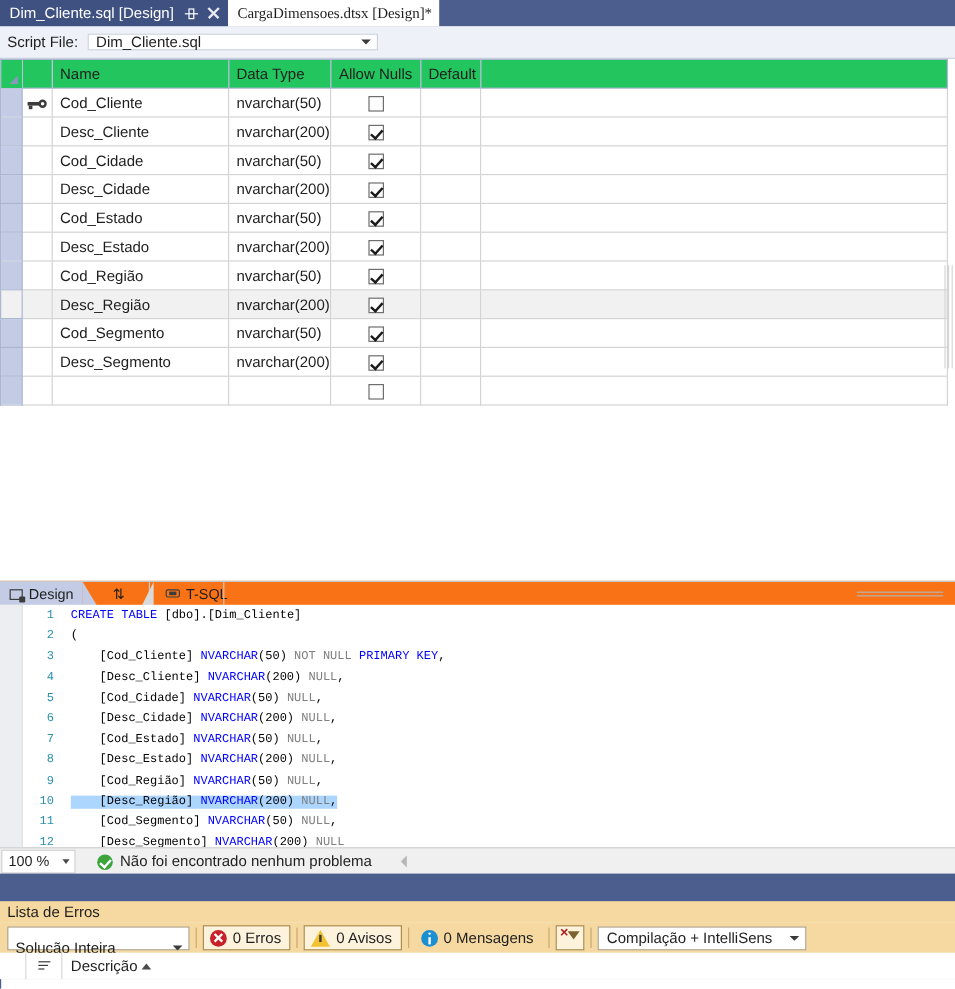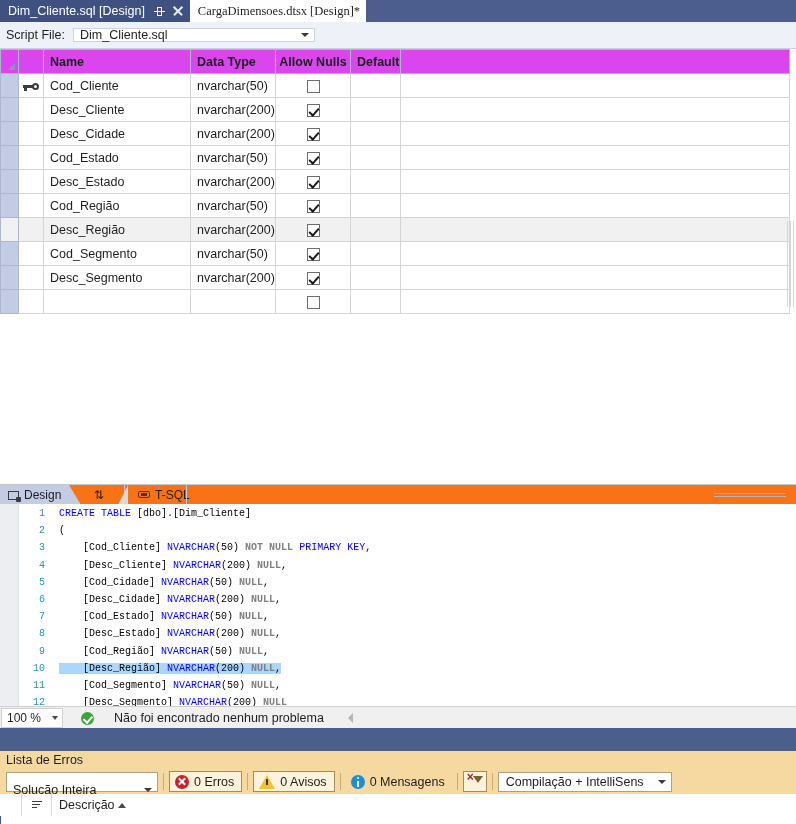--- a/index.html
+++ b/index.html
@@ -32,21 +32,21 @@
   .scriptbar .lbl{margin-left:6px;font-size:12.5px;color:#1e1e1e;}
   .combo{margin-left:8px;width:242px;height:14px;background:#ffffff;border:1px solid #ccd3e0;
          display:flex;align-items:center;justify-content:space-between;box-sizing:border-box;padding:0 5px 0 6px;font-size:12.5px;}
   .caret{width:0;height:0;border-left:4px solid transparent;border-right:4px solid transparent;border-top:4px solid #3a3a3a;}
 
   
   .gridwrap{position:absolute;left:0;top:48px;width:796px;height:436px;background:#ffffff;border-top:1px solid #c8cedb;}
   table.grid{border-collapse:collapse;table-layout:fixed;width:789px;}
   table.grid td,table.grid th{border:1px solid #d4d4d4;height:24px;padding:0 0 0 6px;font-size:12.5px;
       font-weight:normal;text-align:left;vertical-align:middle;box-sizing:border-box;overflow:hidden;white-space:nowrap;}
-  table.grid th{background:#d946ef;color:#1e1e1e;border-color:#aab6d2;font-weight:bold;}
+  table.grid th{background:#22c55e;color:#1e1e1e;border-color:#aab6d2;}
   .c-sel{width:18px;padding:0!important;background:#c3cce4;border-color:#aab6d2!important;}
   .c-key{width:25px;padding:0!important;text-align:center!important;}
   .c-name{width:147px;}
   .c-type{width:85px;}
   .c-null{width:75px;text-align:center!important;padding:0!important;}
   .c-def{width:50px;}
   .c-pad{width:389px;}
   tr.hl td{background:#f1f1f1;}
   .corner{position:relative;}
   .corner:after{content:"";position:absolute;right:3px;bottom:3px;width:0;height:0;
@@ -78,32 +78,32 @@
   .grip span{position:absolute;left:0;width:72px;height:1px;background:#b5b5b5;}
   .grip span:nth-child(1){top:0;}
   .grip span:nth-child(2){top:3px;}
 
   
   .editor{position:absolute;left:0;top:504px;width:796px;height:202px;background:#ffffff;overflow:hidden;}
   .editor .margin{position:absolute;left:0;top:0;width:18px;height:202px;background:#eceef2;border-right:1px solid #dcdfe5;}
   .code{position:absolute;left:19px;top:1px;font-family:"Liberation Mono", monospace;font-size:10px;line-height:17.2px;white-space:pre;}
   .ln{display:inline-block;width:26px;text-align:right;color:#2b91af;margin-right:14px;}
   .kw{color:#0000ff;}
-  .gray{color:#808080;font-weight:bold;}
+  .gray{color:#808080;}
   .plain{color:#000000;}
   .selrow{background:#add6ff;}
 
   
   .estat{position:absolute;left:0;top:706px;width:796px;height:22px;background:#f0f0f0;border-top:1px solid #d0d0d0;display:flex;align-items:center;}
   .zoombox{width:62px;height:20px;margin-left:1px;background:#ffffff;border:1px solid #cfcfcf;box-sizing:border-box;
            display:flex;align-items:center;justify-content:space-between;padding:0 4px 0 5px;font-size:12px;}
   .zcaret{width:0;height:0;border-left:3.5px solid transparent;border-right:3.5px solid transparent;border-top:4px solid #4a4a4a;}
   .okic{width:13px;height:13px;border-radius:50%;background:#3ba43b;position:relative;margin-left:18px;}
   .okic:after{content:"";position:absolute;left:4px;top:2px;width:3.5px;height:7px;border:solid #ffffff;border-width:0 2px 2px 0;transform:rotate(42deg);}
-  .estat .msg{margin-left:20px;font-size:12.5px;color:#1e1e1e;}
+  .estat .msg{margin-left:6px;font-size:12.5px;color:#1e1e1e;}
   .lcaret{margin-left:24px;width:0;height:0;border-top:5px solid transparent;border-bottom:5px solid transparent;border-right:5px solid #b6b6b6;}
 
   
   .filler{position:absolute;left:0;top:728px;width:796px;height:22px;background:#4b5e8e;}
 
   
   .errpanel{position:absolute;left:0;top:750px;width:796px;height:74px;background:#ffffff;}
   .errtitle{position:absolute;left:0;top:0;width:796px;height:19px;background:#f6d9a0;border-top:1px solid #4b5e8e;
             display:flex;align-items:center;padding-left:6px;box-sizing:border-box;font-size:12.5px;color:#1e1e1e;}
   .errtools{position:absolute;left:0;top:19px;width:796px;height:25px;background:#f6d9a0;display:flex;align-items:center;padding-left:6px;box-sizing:border-box;}
@@ -192,20 +192,29 @@
             <td class="c-key"></td>
             <td class="c-name">Desc_Cliente</td>
             <td class="c-type">nvarchar(200)</td>
             <td class="c-null"><span class="chk on"></span></td>
             <td class="c-def"></td>
             <td class="c-pad"></td>
           </tr>
           <tr>
             <td class="c-sel"></td>
             <td class="c-key"></td>
+            <td class="c-name">Cod_Cidade</td>
+            <td class="c-type">nvarchar(50)</td>
+            <td class="c-null"><span class="chk on"></span></td>
+            <td class="c-def"></td>
+            <td class="c-pad"></td>
+          </tr>
+          <tr>
+            <td class="c-sel"></td>
+            <td class="c-key"></td>
             <td class="c-name">Desc_Cidade</td>
             <td class="c-type">nvarchar(200)</td>
             <td class="c-null"><span class="chk on"></span></td>
             <td class="c-def"></td>
             <td class="c-pad"></td>
           </tr>
           <tr>
             <td class="c-sel"></td>
             <td class="c-key"></td>
             <td class="c-name">Cod_Estado</td>

